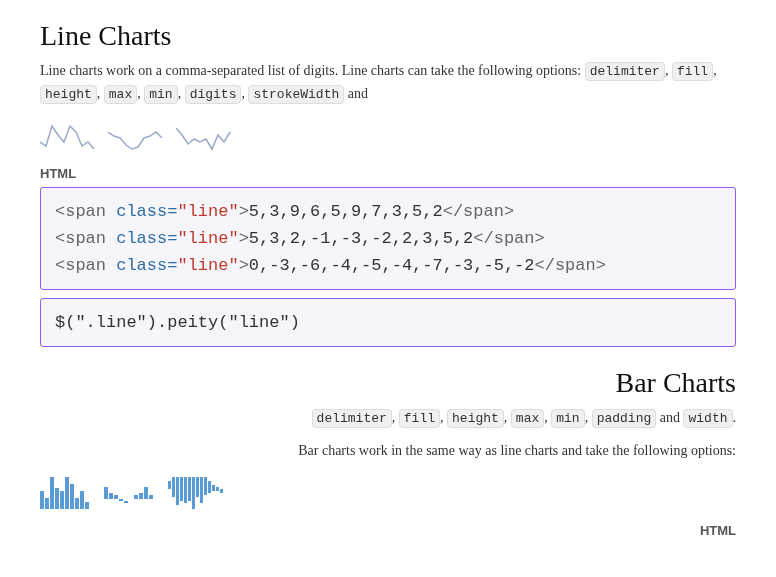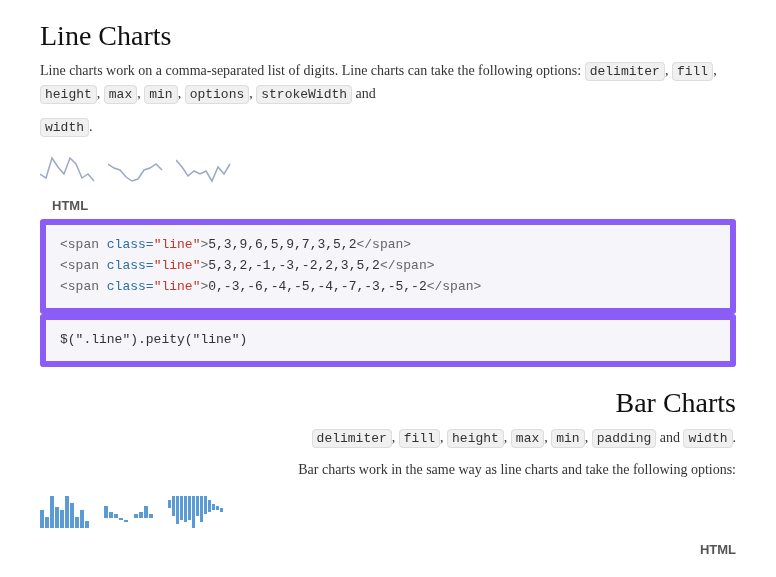--- a/index.html
+++ b/index.html
@@ -32,31 +32,32 @@
       border: 1px solid #ddd;
       padding: 1px 4px;
       border-radius: 4px;
       color: #333;
     }
     .section-label {
       font-size: 13px;
       font-weight: bold;
       color: #555;
       font-family: Arial, sans-serif;
-      margin: 14px 0 6px 12px;
+      margin: 14px 0 6px 0;
     }
     .code-block {
       background: #f5f5fa;
-      border: 6px solid #8b5cf6;
+      border: 1px solid #8b5cf6;
       border-radius: 3px;
       padding: 10px 14px;
       font-family: 'Courier New', Courier, monospace;
-      font-size: 13px;
+      font-size: 17px;
       line-height: 1.6;
       color: #333;
+      margin-bottom: 8px;
     }
     .code-block .tag { color: #666; }
     .code-block .attr { color: #2e6da4; }
     .code-block .val { color: #c0392b; }
     .chart-preview {
       margin: 8px 0 4px 0;
       height: 36px;
       display: flex;
       align-items: flex-end;
     }
@@ -70,26 +71,23 @@
 
 <section>
   <h1>Line Charts</h1>
   <p class="description">
     <span>Line charts work on a comma-separated list of digits. Line charts can take the following options:</span>
     <code class="inline-code">delimiter</code>,
     <code class="inline-code">fill</code>,
     <code class="inline-code">height</code>,
     <code class="inline-code">max</code>,
     <code class="inline-code">min</code>,
-    <code class="inline-code">options</code>,
+    <code class="inline-code">digits</code>,
     <code class="inline-code">strokeWidth</code>
     <span>and</span>
-  </p>
-  <p class="description">
-    <code class="inline-code">width</code><span>.</span>
   </p>
 
   <div class="chart-preview">
 
     <svg width="60" height="30" style="margin-right:8px;">
       <polyline points="0,20 6,24 12,4 18,13 24,20 30,4 36,10 42,24 48,20 54,27" fill="none" stroke="#9ba8c9" stroke-width="1.5"></polyline>
     </svg>
 
     <svg width="60" height="30" style="margin-right:8px;">
       <polyline points="0,10 6,14 12,16 18,23 24,27 30,25 36,16 42,14 48,10 54,16" fill="none" stroke="#9ba8c9" stroke-width="1.5"></polyline>

